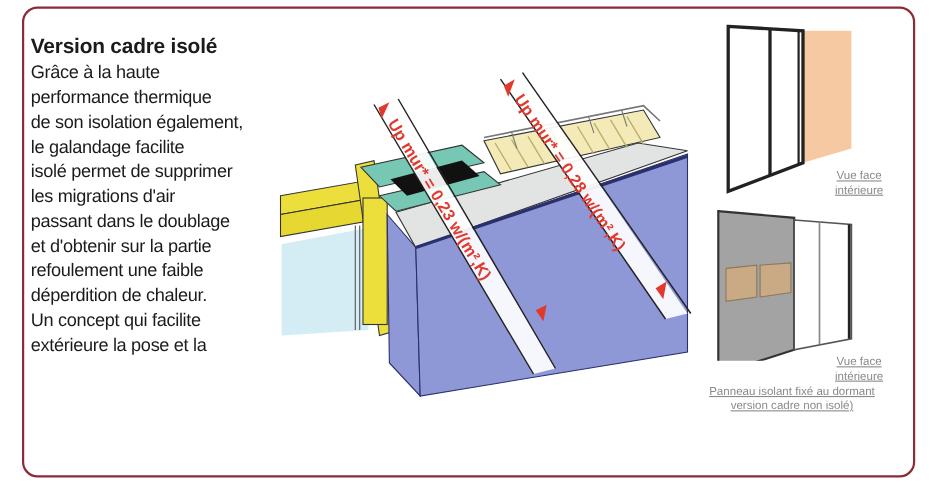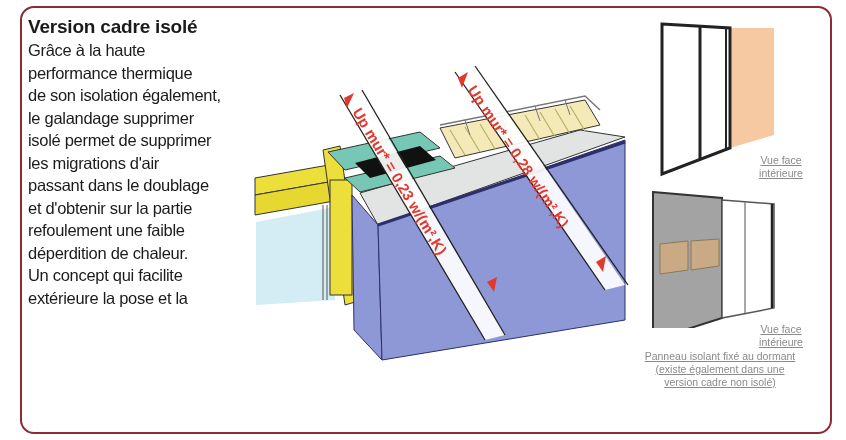--- a/index.html
+++ b/index.html
@@ -8,21 +8,21 @@
     position: absolute; left: 20px; top: 6px; width: 812px; height: 428px;
     border: 2px solid #8c2a36; border-radius: 14px; box-sizing: border-box;
     background: #ffffff;
   }
   .text-block {
     position: absolute; left: 28px; top: 16px; width: 232px;
     color: #1b1b1b;
   }
   .heading {
     font-family: "Liberation Sans", sans-serif; font-weight: bold;
-    font-size: 19px; line-height: 22px; margin: 0 0 1px 0; letter-spacing: -0.2px;
+    font-size: 19px; line-height: 22px; margin: 16px 0 1px 0; letter-spacing: -0.2px;
   }
   .body-line {
     font-family: "Liberation Sans", sans-serif; font-size: 16.5px;
     line-height: 22.5px; letter-spacing: -0.3px; white-space: nowrap;
   }
   .illustration { position: absolute; left: 232px; top: 40px; width: 400px; height: 400px; }
   .door-top { position: absolute; left: 650px; top: 20px; width: 130px; height: 160px; }
   .door-bottom { position: absolute; left: 650px; top: 188px; width: 130px; height: 140px; }
   .caption {
     position: absolute; font-family: "Liberation Sans", sans-serif;
@@ -35,21 +35,21 @@
 </head>
 <body>
 
 <div class="frame"></div>
 
 <div class="text-block">
   <div class="heading">Version cadre isolé</div>
   <div class="body-line">Grâce à la haute</div>
   <div class="body-line">performance thermique</div>
   <div class="body-line">de son isolation également,</div>
-  <div class="body-line">le galandage supprimer</div>
+  <div class="body-line">le galandage facilite</div>
   <div class="body-line">isolé permet de supprimer</div>
   <div class="body-line">les migrations d'air</div>
   <div class="body-line">passant dans le doublage</div>
   <div class="body-line">et d'obtenir sur la partie</div>
   <div class="body-line">refoulement une faible</div>
   <div class="body-line">déperdition de chaleur.</div>
   <div class="body-line">Un concept qui facilite</div>
   <div class="body-line">extérieure la pose et la</div>
 </div>
 
@@ -136,15 +136,14 @@
 <div class="caption cap-ext">
   <div>Vue face</div>
   <div>intérieure</div>
 </div>
 <div class="caption cap-int">
   <div>Vue face</div>
   <div>intérieure</div>
 </div>
 <div class="caption cap-panel">
   <div>Panneau isolant fixé au dormant</div>
-  <div>(existe également dans une</div>
   <div>version cadre non isolé)</div>
 </div>
 
 </body></html>

